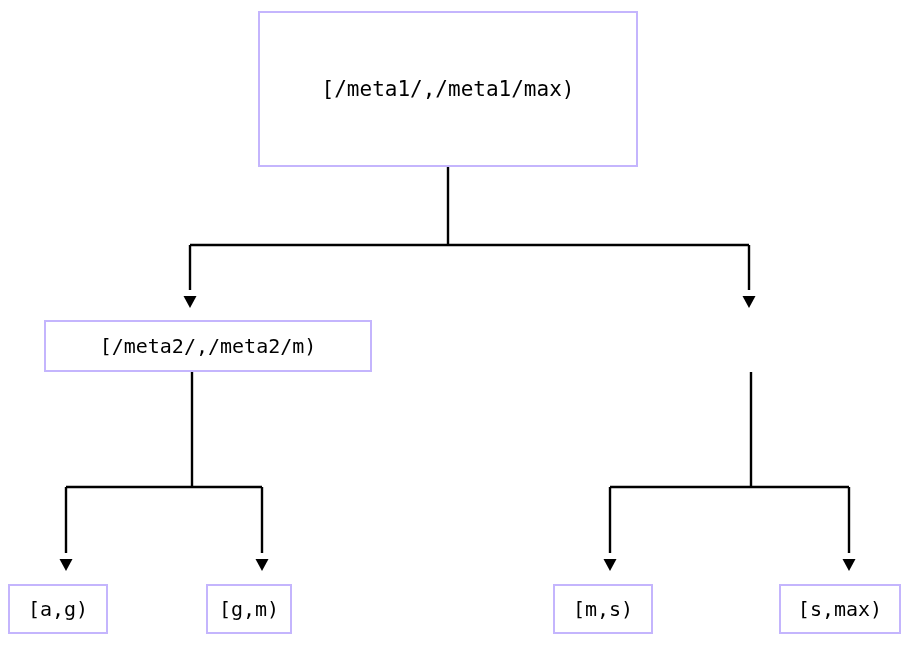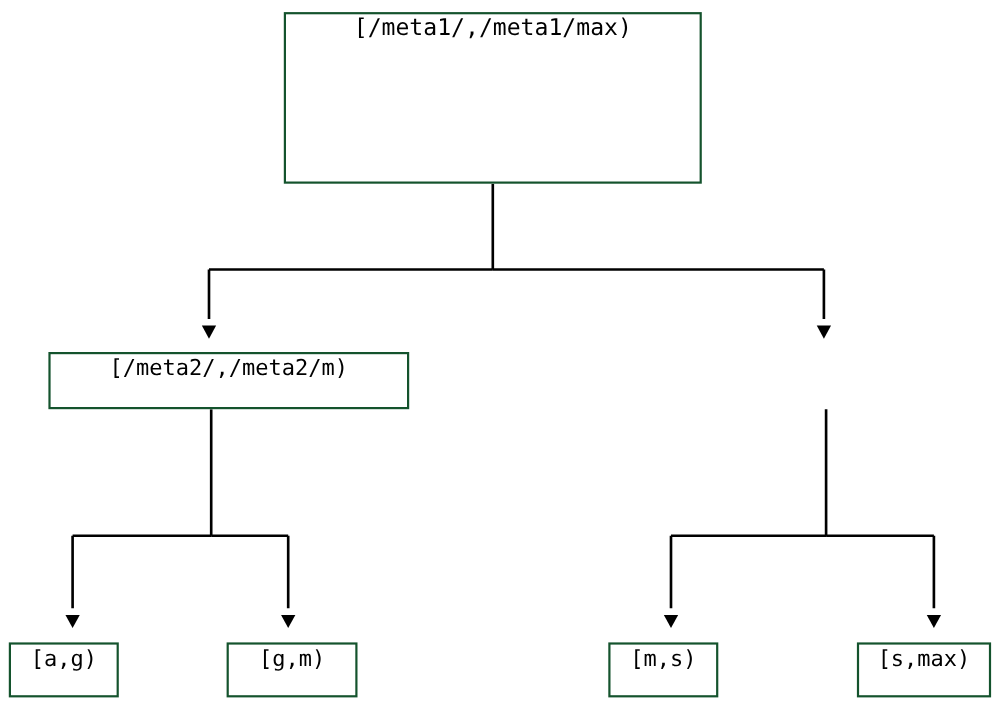--- a/index.html
+++ b/index.html
@@ -23,22 +23,23 @@
     left: 0;
     top: 0;
     width: 912px;
     height: 652px;
     pointer-events: none;
   }
   .node {
     position: absolute;
     box-sizing: border-box;
     background: #ffffff;
-    border: 2px solid #14532d;
+    border: 2px solid #c4b5fd;
     display: flex;
+    align-items: center;
     justify-content: center;
     text-align: center;
   }
   .node-label {
     font-family: "DejaVu Sans Mono", monospace;
     color: #000000;
     white-space: pre;
     letter-spacing: 0px;
   }
   
@@ -65,21 +66,21 @@
   }
   #node-mid-left .node-label,
   #node-mid-right .node-label { font-size: 20px; }
   
   .leaf {
     top: 584px;
     height: 50px;
   }
   .leaf .node-label { font-size: 20px; }
   #node-leaf-ag    { left: 8px;   width: 100px; }
-  #node-leaf-gm    { left: 206px; width: 119px; }
+  #node-leaf-gm    { left: 206px; width: 86px; }
   #node-leaf-ms    { left: 553px; width: 100px; }
   #node-leaf-smax  { left: 779px; width: 122px; }
 </style>
 </head>
 <body>
 
 <div id="canvas">
 
   <svg id="edge-layer" viewBox="0 0 912 652" width="912" height="652" xmlns="http://www.w3.org/2000/svg">
     <defs>

